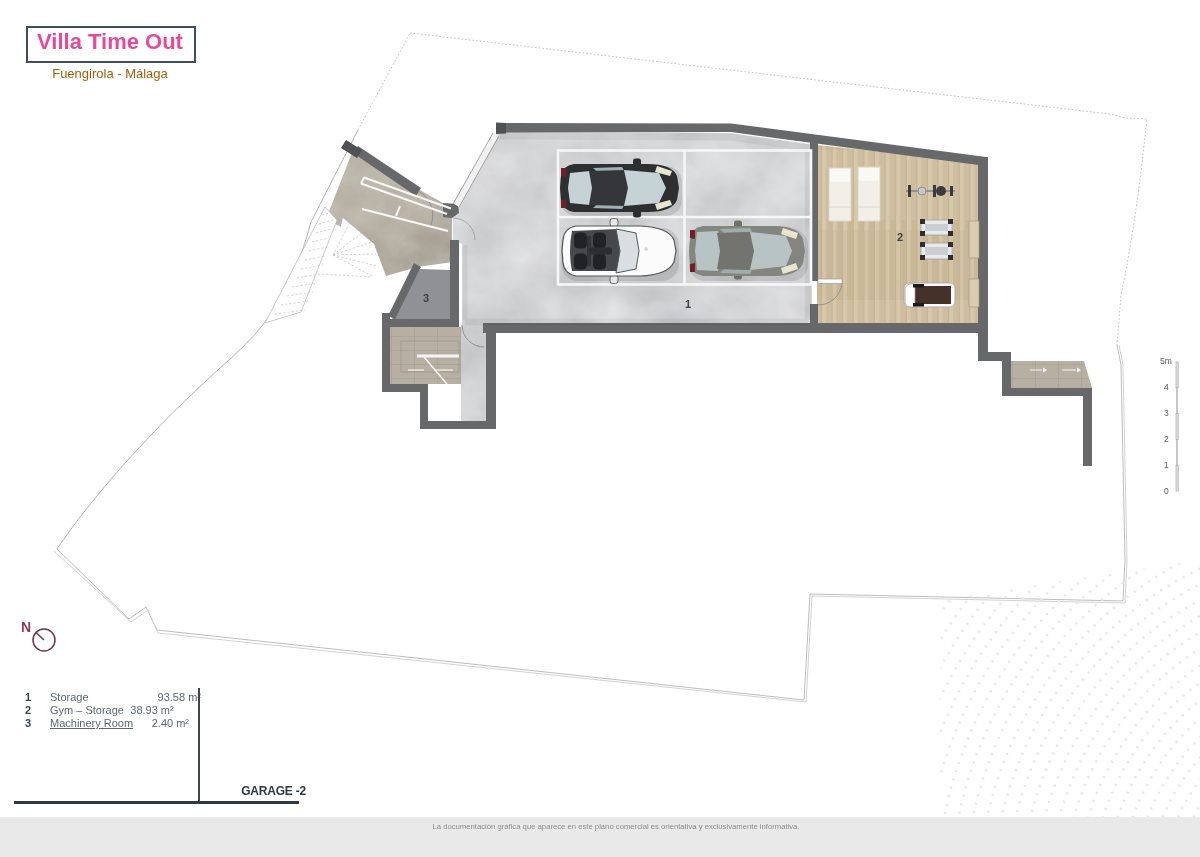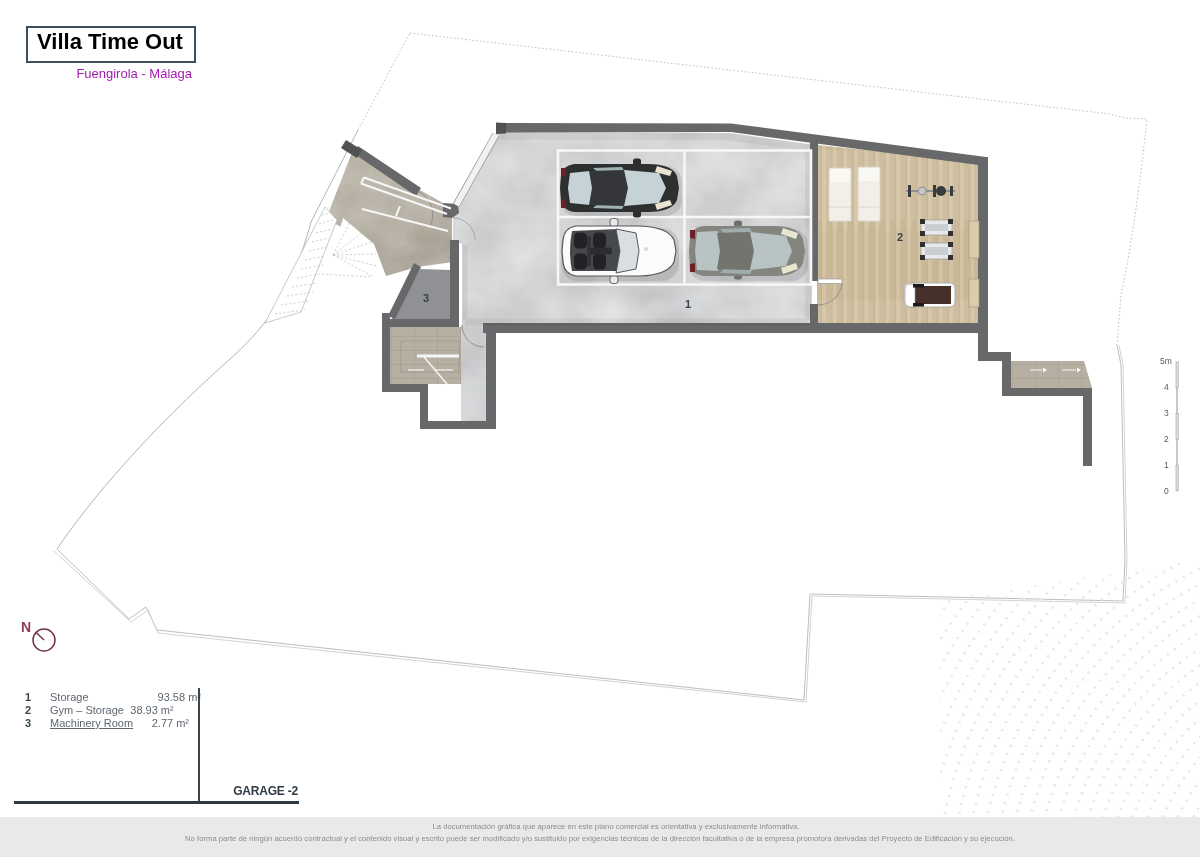--- a/index.html
+++ b/index.html
@@ -395,32 +395,31 @@
 </g>
 
 <g>
   <text x="21" y="632" font-family="Liberation Sans, sans-serif" font-weight="bold" font-size="14" fill="#8d3a58">N</text>
   <circle cx="44" cy="640" r="11" fill="none" stroke="#73364a" stroke-width="1.5"></circle>
   <line x1="44" y1="640" x2="35.5" y2="632" stroke="#73364a" stroke-width="1.5"></line>
 </g>
 </svg>
 
 <div style="position:absolute;left:26px;top:26px;width:166px;height:33px;border:2px solid #3d4f5d;"></div>
-<div style="position:absolute;left:28px;top:29px;width:164px;text-align:center;font-weight:bold;font-size:22px;color:#000000;letter-spacing:0px;">Villa Time Out</div>
-
-<div style="position:absolute;left:28px;top:66px;width:164px;text-align:right;font-size:13px;color:#a21caf;">Fuengirola - Málaga</div>
+<div style="position:absolute;left:28px;top:29px;width:164px;text-align:center;font-weight:bold;font-size:22px;color:#ec4899;letter-spacing:0px;">Villa Time Out</div>
+
+<div style="position:absolute;left:28px;top:66px;width:164px;text-align:center;font-size:13px;color:#a16207;">Fuengirola - Málaga</div>
 
 <div style="position:absolute;left:25px;top:691px;width:170px;font-size:11px;color:#5d6770;">
   <div style="height:13px;"><span style="font-weight:bold;color:#3a4750;">1</span><span style="position:absolute;left:25px;">Storage</span><span style="position:absolute;left:102px;width:74px;text-align:right;">93.58 m²</span></div>
   <div style="height:13px;position:relative;"><span style="font-weight:bold;color:#3a4750;">2</span><span style="position:absolute;left:25px;">Gym – Storage</span><span style="position:absolute;left:90px;width:74px;text-align:center;">38.93 m²</span></div>
-  <div style="height:13px;position:relative;"><span style="font-weight:bold;color:#3a4750;">3</span><span style="position:absolute;left:25px;text-decoration:underline;">Machinery Room</span><span style="position:absolute;left:90px;width:74px;text-align:right;">2.77 m²</span></div>
+  <div style="height:13px;position:relative;"><span style="font-weight:bold;color:#3a4750;">3</span><span style="position:absolute;left:25px;text-decoration:underline;">Machinery Room</span><span style="position:absolute;left:90px;width:74px;text-align:right;">2.40 m²</span></div>
 </div>
 
 <div style="position:absolute;left:198px;top:688px;width:1.5px;height:113px;background:#3a4750;"></div>
 
-<div style="position:absolute;left:180px;top:784px;width:118px;text-align:right;font-weight:bold;font-size:12px;letter-spacing:-0.2px;color:#2e3944;">GARAGE -2</div>
+<div style="position:absolute;left:188px;top:784px;width:118px;text-align:right;font-weight:bold;font-size:12px;letter-spacing:-0.2px;color:#2e3944;">GARAGE -2</div>
 
 <div style="position:absolute;left:14px;top:801px;width:285px;height:2.5px;background:#2e3944;"></div>
 
 <div style="position:absolute;left:0;top:817px;width:1200px;height:40px;background:#e9e9e9;"></div>
 <div style="position:absolute;left:16px;top:822px;width:1200px;text-align:center;font-size:7.7px;color:#8c8c8c;">La documentación gráfica que aparece en este plano comercial es orientativa y exclusivamente informativa.</div>
-<div style="position:absolute;left:0;top:834px;width:1200px;text-align:center;font-size:7.7px;color:#8c8c8c;">No forma parte de ningún acuerdo contractual y el contenido visual y escrito puede ser modificado y/o sustituido por exigencias técnicas de la dirección facultativa o de la empresa promotora derivadas del Proyecto de Edificación y su ejecución.</div>
 </div>
 
 </body></html>

